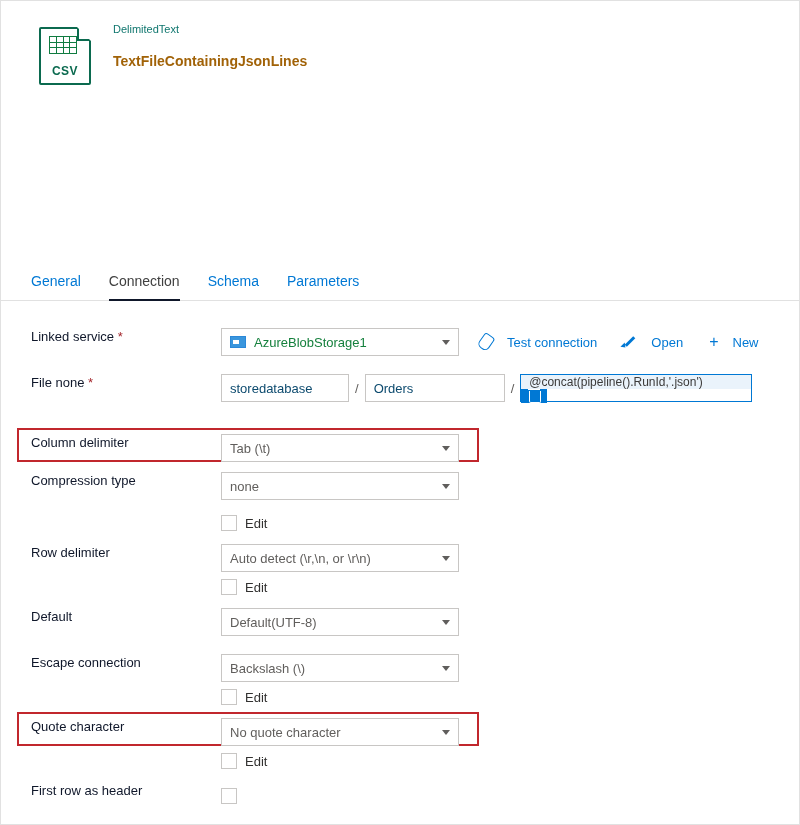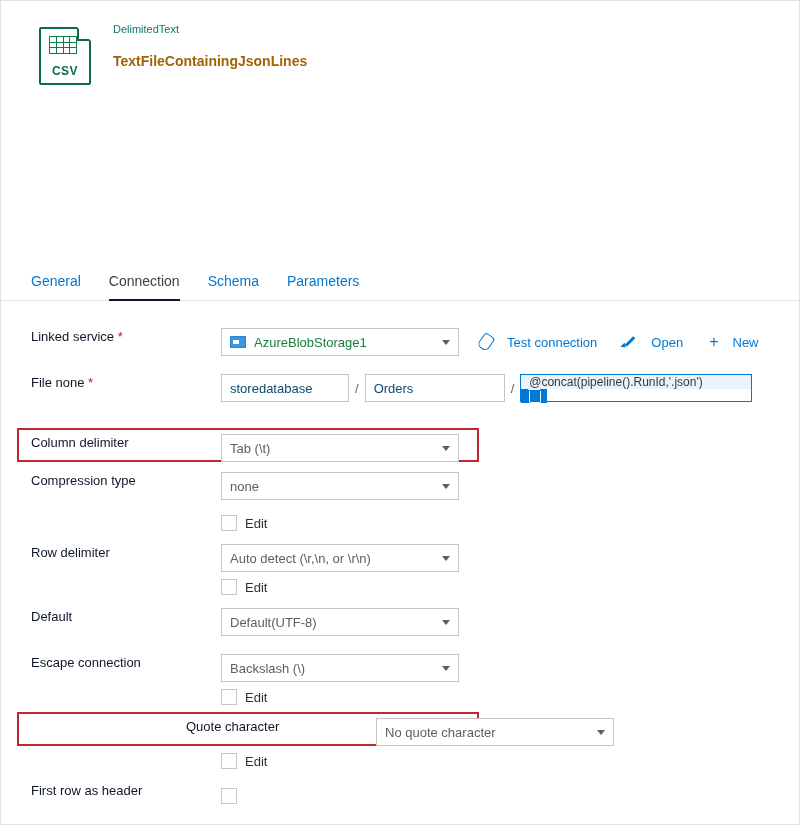--- a/index.html
+++ b/index.html
@@ -363,21 +363,21 @@
     <div class="select">
       <span>Backslash (\)</span>
       <span class="caret"></span>
     </div>
   </div>
   <div class="edit-row">
     <span class="chk"></span>
     <span>Edit</span>
   </div>
 
-  <div class="row tall" style="position:relative;justify-content:center;">
+  <div class="row tall" style="position:relative;">
     <div class="highlight hl2"></div>
     <div class="label">Quote character</div>
     <div class="select">
       <span>No quote character</span>
       <span class="caret"></span>
     </div>
   </div>
   <div class="edit-row">
     <span class="chk"></span>
     <span>Edit</span>

